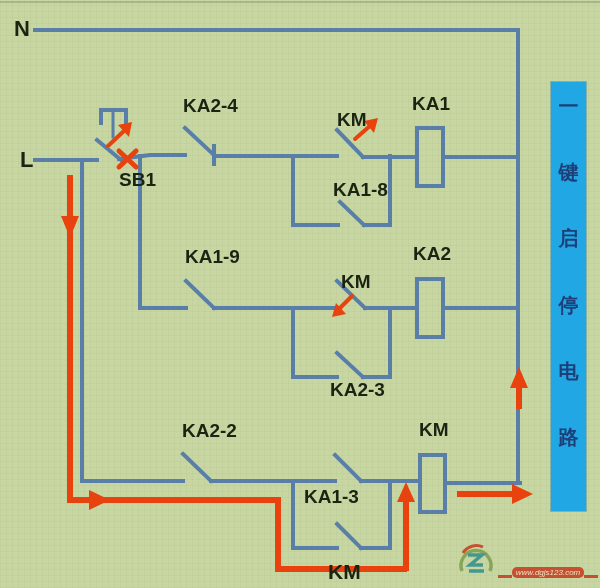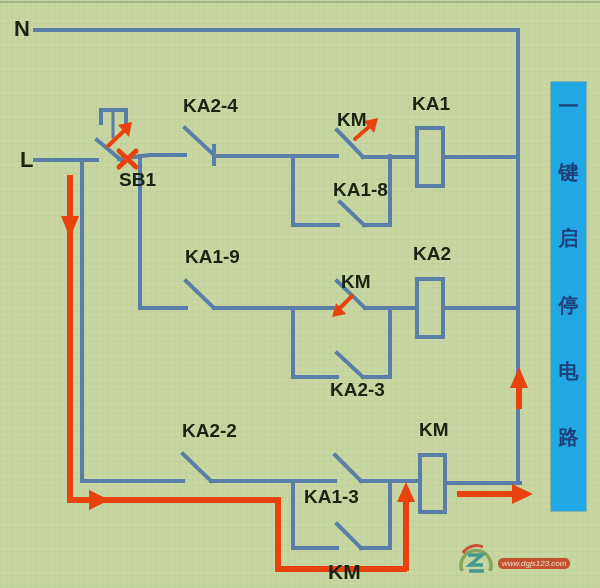--- a/index.html
+++ b/index.html
@@ -48,22 +48,22 @@
     opacity:.85;
   }
   .wm-logo{position:absolute;left:2px;top:2px;}
   .wm-brand{
     position:absolute;left:50px;top:7px;
     font-size:15px;font-weight:bold;color:#93a259;
     letter-spacing:7px;white-space:nowrap;
     text-shadow:1px 1px 0 rgba(255,255,255,.35);
   }
   .wm-ribbon{
-    position:absolute;left:46px;top:19px;width:100px;height:12px;
-    display:flex;align-items:flex-start;flex-direction:column;
+    position:absolute;left:46px;top:28px;width:100px;height:12px;
+    display:flex;align-items:flex-end;
   }
   .wm-line{flex:1;height:3px;background:#c43b1f;}
   .wm-url{
     background:#c43b1f;color:#f5e3c8;
     font-size:8px;line-height:11px;height:11px;
     padding:0 4px;border-radius:5px;white-space:nowrap;
     font-style:italic;
   }
 </style>
 </head>

